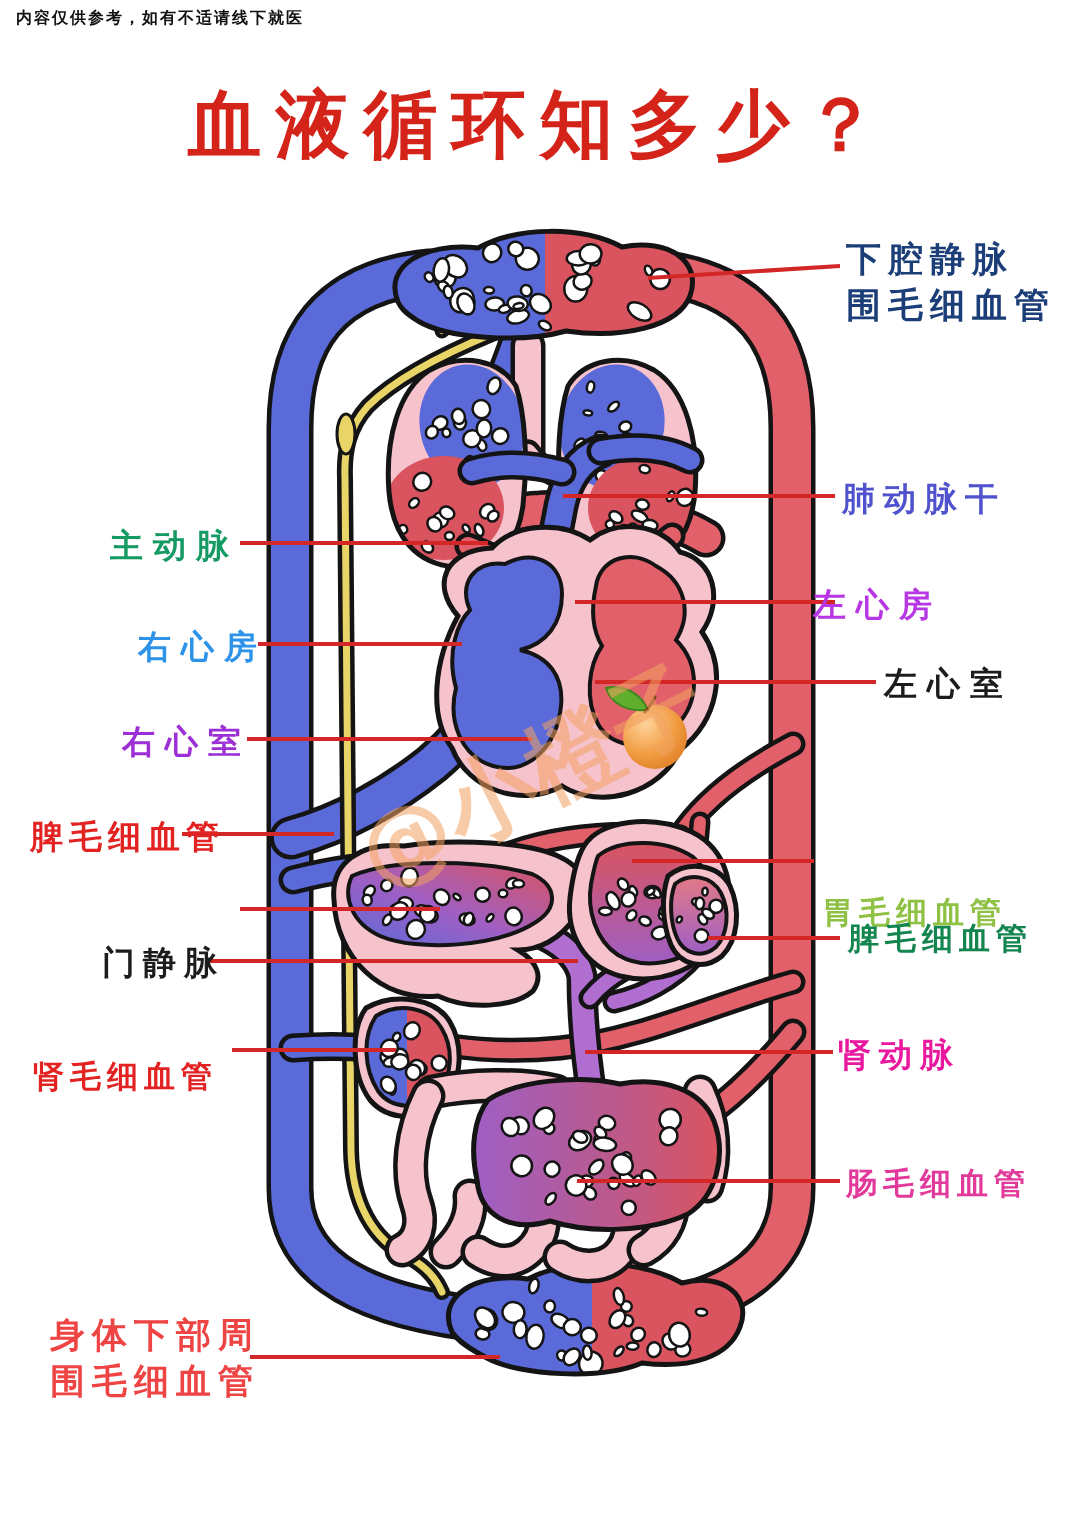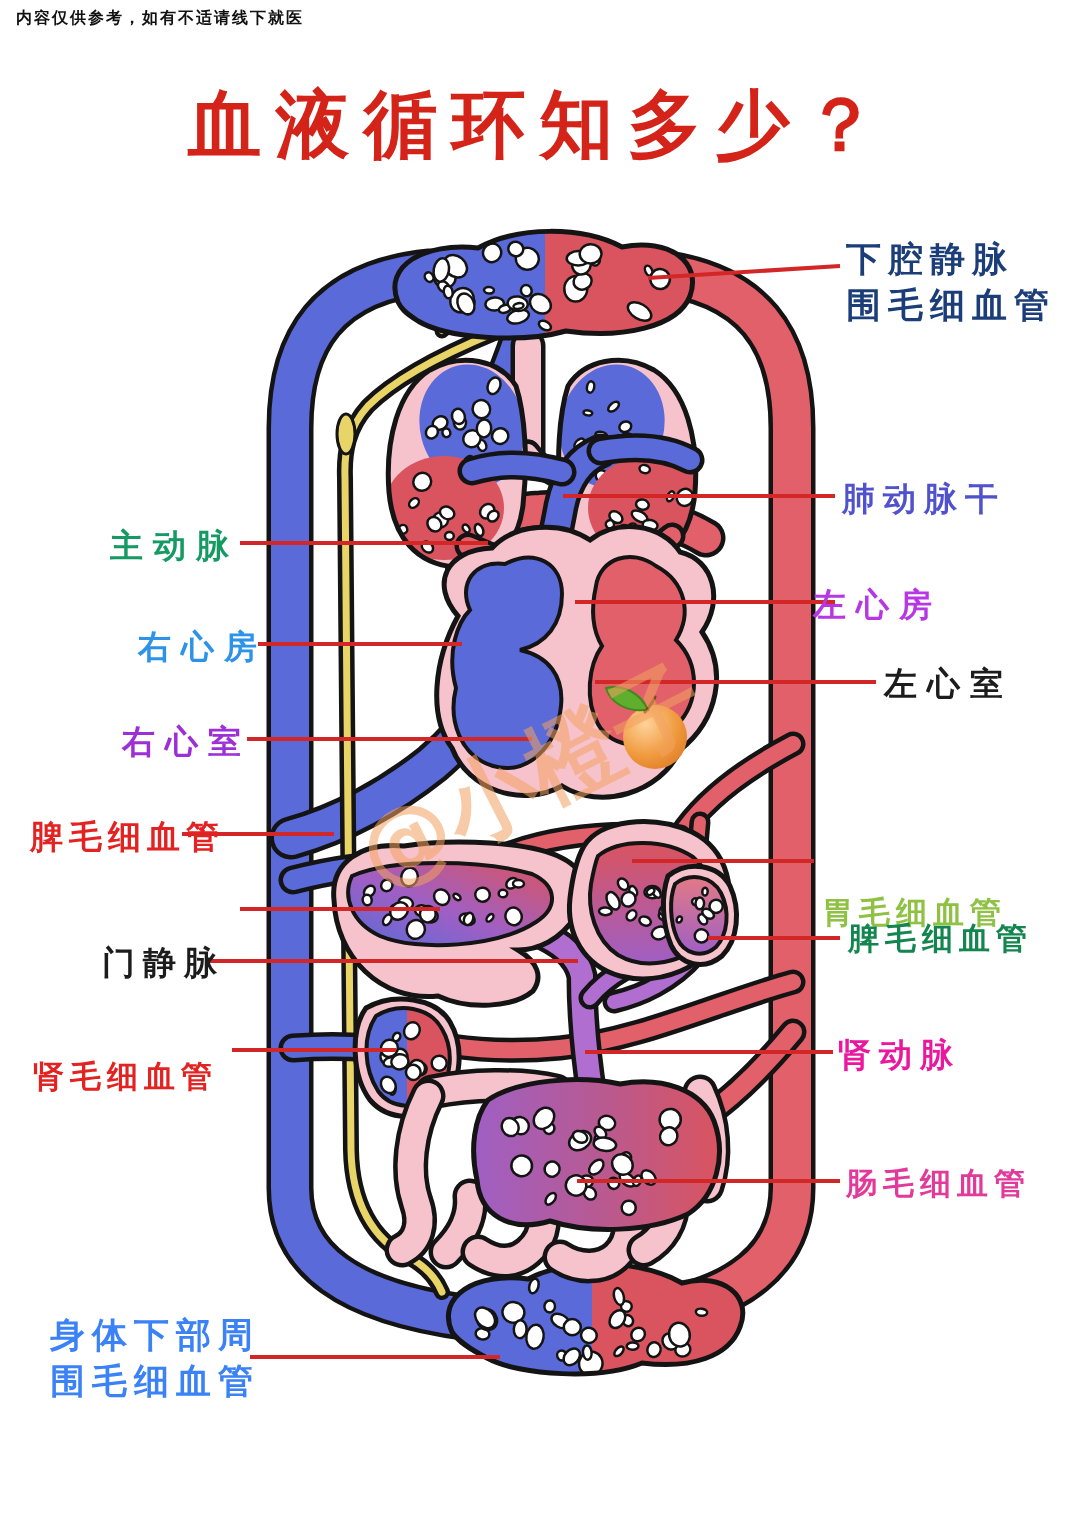--- a/index.html
+++ b/index.html
@@ -18,21 +18,21 @@
   #lbl-left-ventricle{left:884px;top:662px;font-size:33px;letter-spacing:10px;color:#1c1c1c;}
   #lbl-right-ventricle{left:122px;top:720px;font-size:33px;letter-spacing:10px;color:#9c2fd6;}
   #lbl-ivc{left:30px;top:815px;font-size:33px;letter-spacing:6px;color:#e32222;}
   #lbl-stomach-cap{left:822px;top:844px;font-size:31px;letter-spacing:6px;color:#8fc145;margin-top:48px;}
   #lbl-liver-cap{left:36px;top:890px;font-size:31px;letter-spacing:6px;color:#a233dd;}
   #lbl-spleen-cap{left:848px;top:918px;font-size:31px;letter-spacing:6px;color:#13854f;}
   #lbl-portal-vein{left:102px;top:941px;font-size:33px;letter-spacing:8px;color:#1c1c1c;}
   #lbl-kidney-cap{left:33px;top:1028px;font-size:31px;letter-spacing:6px;color:#e32222;margin-top:28px;}
   #lbl-renal-artery{left:838px;top:1033px;font-size:33px;letter-spacing:8px;color:#ea189e;}
   #lbl-intestine-cap{left:846px;top:1163px;font-size:31px;letter-spacing:6px;color:#e23a9b;}
-  #lbl-lower-body{left:50px;top:1312px;font-size:35px;letter-spacing:7px;color:#3b82f6;}
+  #lbl-lower-body{left:50px;top:1312px;font-size:35px;letter-spacing:7px;color:#ef4444;}
   #watermark{position:absolute;left:365px;top:800px;z-index:2;font-size:92px;font-weight:700;
              letter-spacing:2px;color:rgba(242,160,96,0.55);transform:rotate(-27deg);
              transform-origin:0 50%;white-space:nowrap;}
   .leader{stroke:#d32626;stroke-width:4;}
 </style>
 </head>
 <body>
 
 <div class="stage">
 

